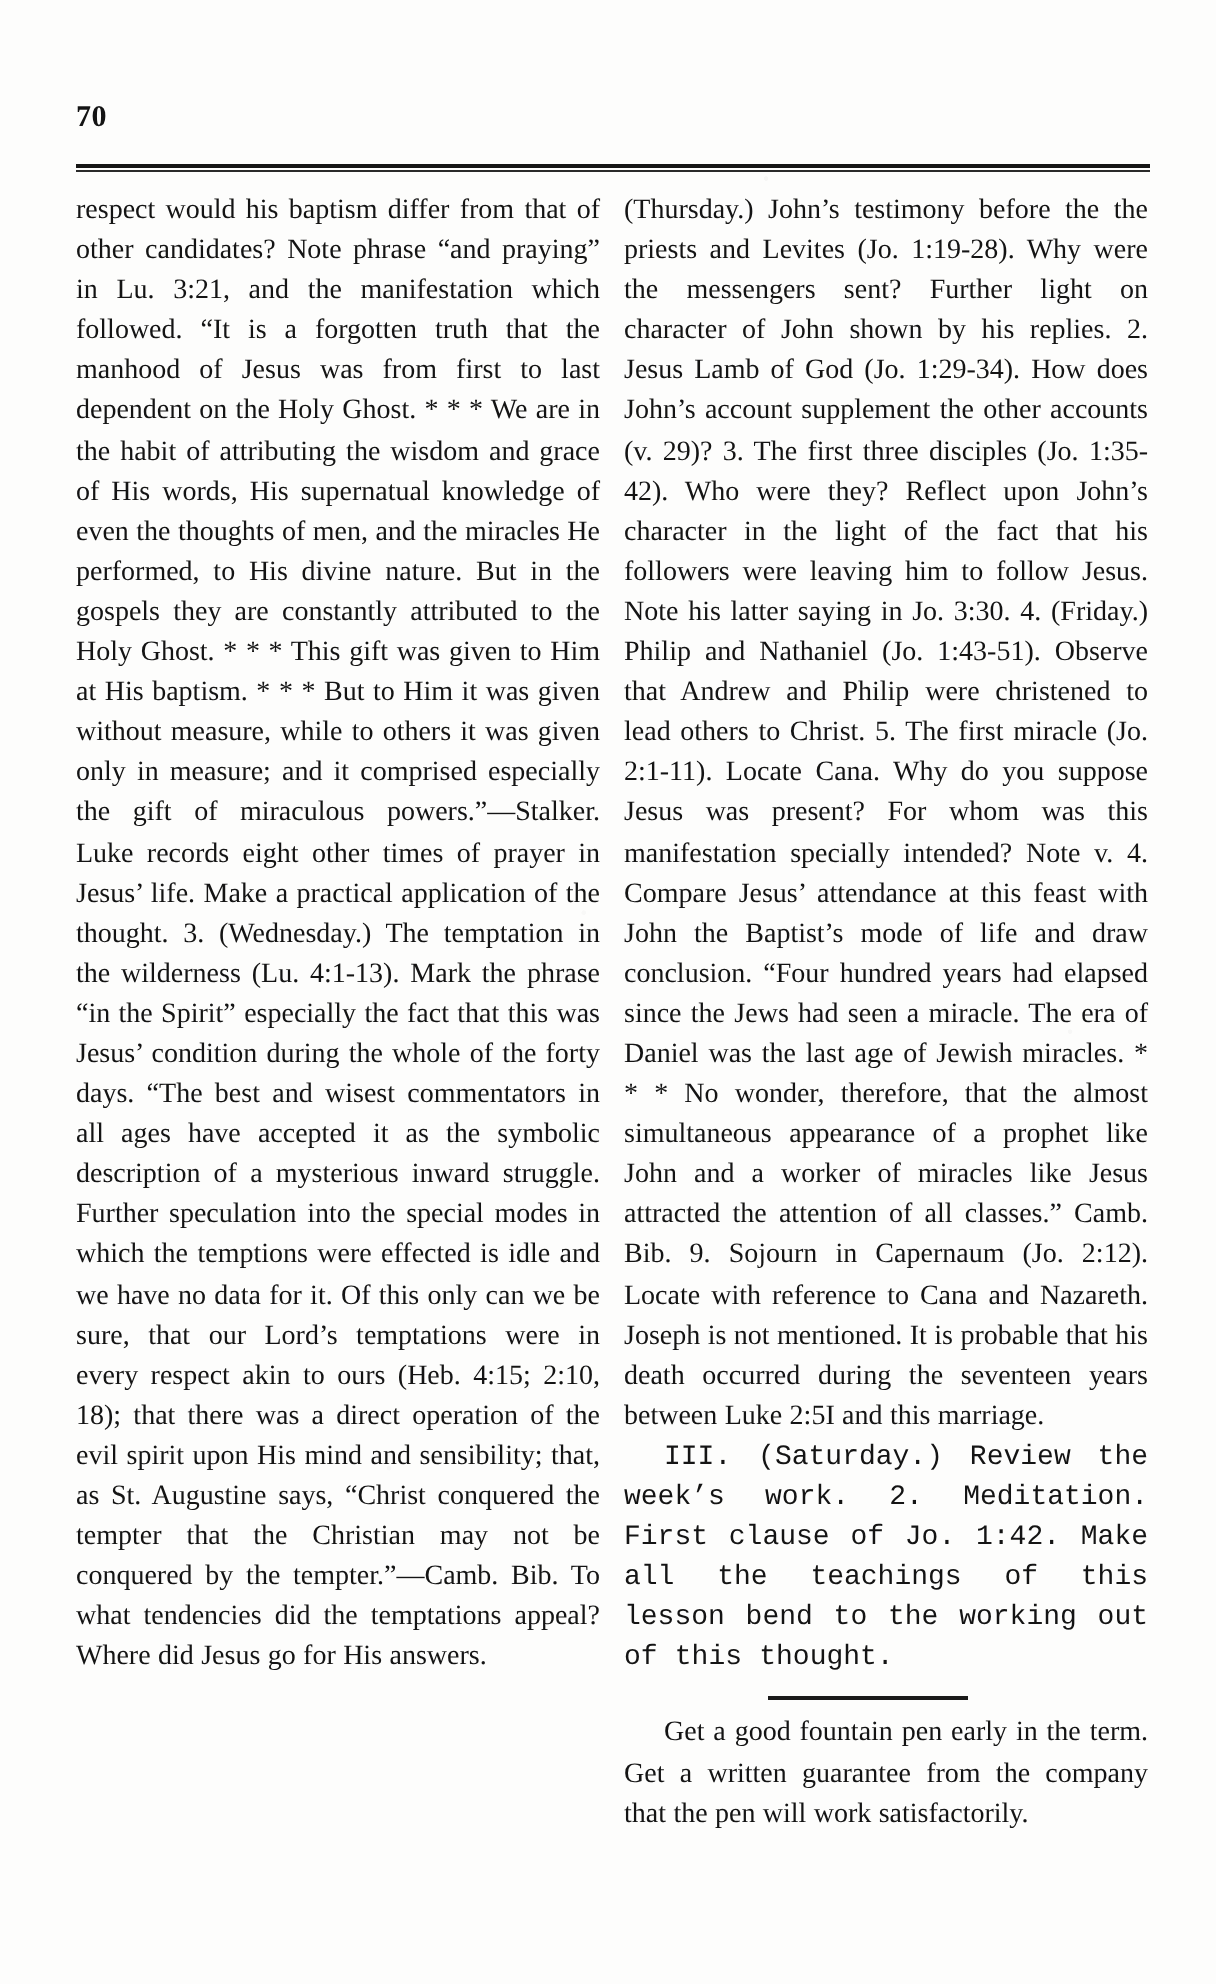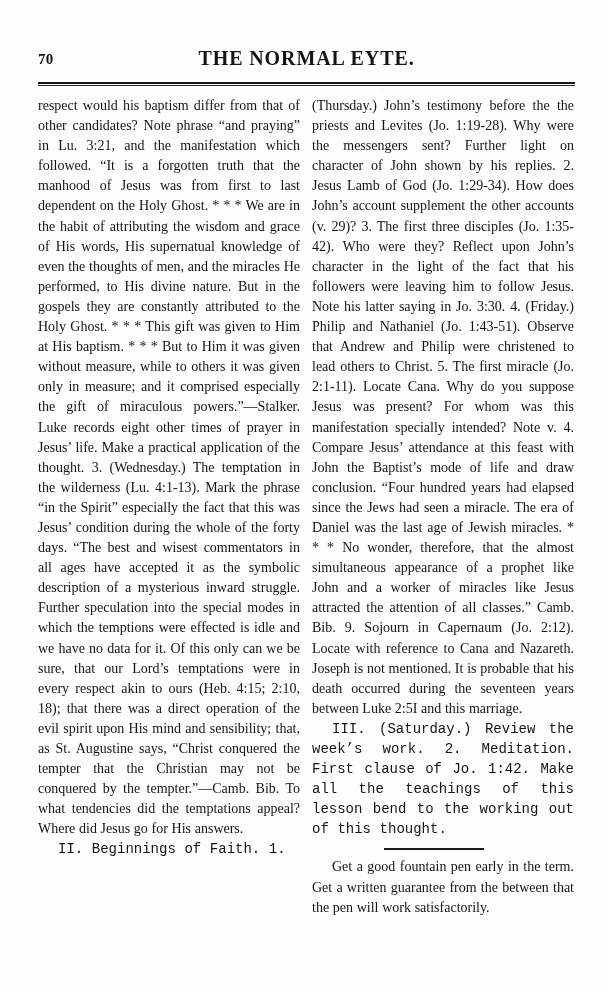--- a/index.html
+++ b/index.html
@@ -116,37 +116,35 @@
 </style>
 </head>
 <body>
 
 <div class="page">
 
   <div class="paper-grain"></div>
 
   <div class="running-head">
     <span class="folio">70</span>
-    <div class="head-title">THE NORMAL EYTE.</div>
   </div>
 
   <div class="head-rule">
     <div class="thick"></div>
     <div class="thin"></div>
   </div>
 
   <div class="body-area">
 
     <div class="column">
       <p>respect would his baptism differ from that of other candidates? Note phrase “and praying” in Lu. 3:21, and the manifestation which followed. “It is a forgotten truth that the manhood of Jesus was from first to last dependent on the Holy Ghost. * * * We are in the habit of attributing the wisdom and grace of His words, His supernatual knowledge of even the thoughts of men, and the miracles He performed, to His divine nature. But in the gospels they are constantly attributed to the Holy Ghost. * * * This gift was given to Him at His baptism. * * * But to Him it was given without measure, while to others it was given only in measure; and it comprised especially the gift of miraculous powers.”—Stalker. Luke records eight other times of prayer in Jesus’ life. Make a practical application of the thought. 3. (Wednesday.) The temptation in the wilderness (Lu. 4:1-13). Mark the phrase “in the Spirit” especially the fact that this was Jesus’ condition during the whole of the forty days. “The best and wisest commentators in all ages have accepted it as the symbolic description of a mysterious inward struggle. Further speculation into the special modes in which the temptions were effected is idle and we have no data for it. Of this only can we be sure, that our Lord’s temptations were in every respect akin to ours (Heb. 4:15; 2:10, 18); that there was a direct operation of the evil spirit upon His mind and sensibility; that, as St. Augustine says, “Christ conquered the tempter that the Christian may not be conquered by the tempter.”—Camb. Bib. To what tendencies did the temptations appeal? Where did Jesus go for His answers.</p>
-      <p class="indent">II. Beginnings of Faith. 1.</p>
     </div>
 
     <div class="column">
       <p>(Thursday.) John’s testimony before the the priests and Levites (Jo. 1:19-28). Why were the messengers sent? Further light on character of John shown by his replies. 2. Jesus Lamb of God (Jo. 1:29-34). How does John’s account supplement the other accounts (v. 29)? 3. The first three disciples (Jo. 1:35-42). Who were they? Reflect upon John’s character in the light of the fact that his followers were leaving him to follow Jesus. Note his latter saying in Jo. 3:30. 4. (Friday.) Philip and Nathaniel (Jo. 1:43-51). Observe that Andrew and Philip were christened to lead others to Christ. 5. The first miracle (Jo. 2:1-11). Locate Cana. Why do you suppose Jesus was present? For whom was this manifestation specially intended? Note v. 4. Compare Jesus’ attendance at this feast with John the Baptist’s mode of life and draw conclusion. “Four hundred years had elapsed since the Jews had seen a miracle. The era of Daniel was the last age of Jewish miracles. * * * No wonder, therefore, that the almost simultaneous appearance of a prophet like John and a worker of miracles like Jesus attracted the attention of all classes.” Camb. Bib. 9. Sojourn in Capernaum (Jo. 2:12). Locate with reference to Cana and Nazareth. Joseph is not mentioned. It is probable that his death occurred during the seventeen years between Luke 2:5I and this marriage.</p>
       <p class="indent">III. (Saturday.) Review the week’s work. 2. Meditation. First clause of Jo. 1:42. Make all the teachings of this lesson bend to the working out of this thought.</p>
       <div class="short-rule"></div>
-      <p class="indent">Get a good fountain pen early in the term. Get a written guarantee from the between that the pen will work satisfactorily.</p>
+      <p class="indent">Get a good fountain pen early in the term. Get a written guarantee from the company that the pen will work satisfactorily.</p>
     </div>
 
   </div>
 
 </div>
 
 </body></html>

